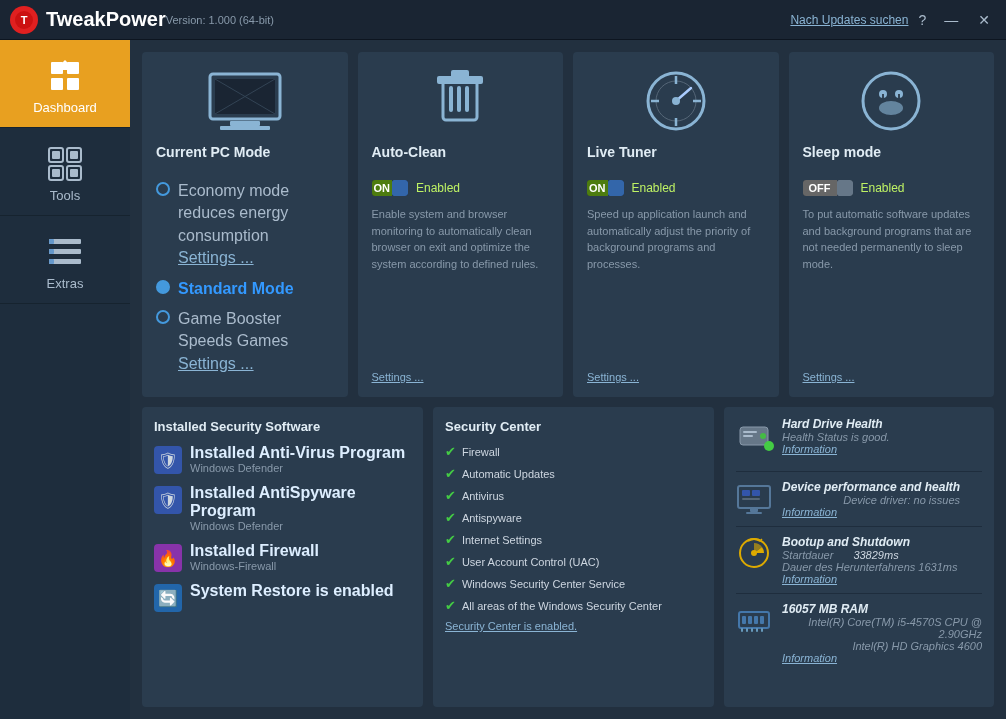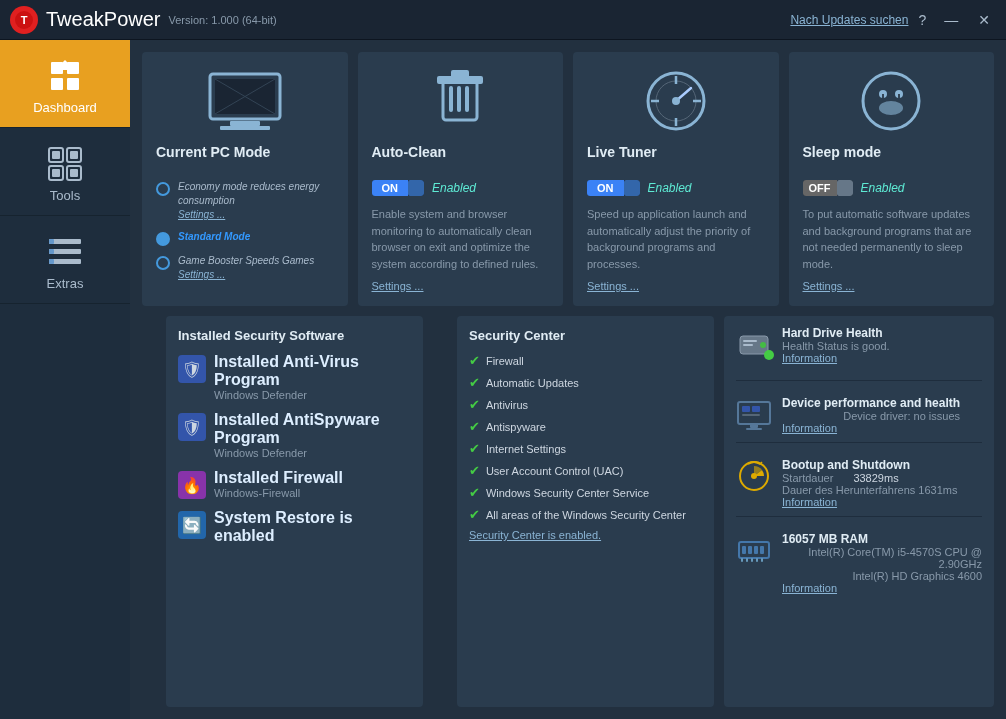--- a/index.html
+++ b/index.html
@@ -16,21 +16,21 @@
     }
     #titlebar .logo {
       width: 28px; height: 28px;
       background: #e02020;
       border-radius: 50%;
       display: flex; align-items: center; justify-content: center;
       margin-right: 8px;
       font-weight: bold; color: white; font-size: 14px;
     }
     #titlebar .app-name {
-      font-size: 20px; font-weight: normal; color: white; margin-right: 8px;
+      font-size: 20px; font-weight: bold; color: white; 
     }
     #titlebar .version {
       font-size: 11px; color: #8899aa;
     }
     #titlebar .update-link {
       margin-left: auto; color: #8ab4d4; text-decoration: underline; font-size: 12px; cursor: pointer;
     }
     #titlebar .win-controls {
       display: flex; align-items: center; margin-left: 12px; gap: 8px;
     }
@@ -138,39 +138,38 @@
     .toggle {
       display: flex;
       align-items: center;
       background: #1a2533;
       border-radius: 3px;
       overflow: hidden;
       font-size: 11px;
       font-weight: bold;
     }
     .toggle .on {
-      background: #3b82f6;
+      background: #4d7c0f;
       color: white;
-      padding: 2px 10px;
+      padding: 2px 2px;
       text-align: center;
     }
     .toggle .off-gray {
       background: #666;
       color: white;
       padding: 2px 6px;
     }
     .toggle .handle {
       background: #5577aa;
       width: 16px; height: 16px;
       border-radius: 2px;
     }
     .toggle-label {
       font-size: 12px;
-      color: #5eead4;
-      font-style: italic;
+      color: #bef264;
     }
 
     
     .radio-item {
       display: flex;
       align-items: flex-start;
       gap: 8px;
       margin-bottom: 8px;
     }
     .radio-dot {
@@ -178,24 +177,23 @@
       border-radius: 50%;
       border: 2px solid #4499dd;
       background: transparent;
       margin-top: 2px;
       flex-shrink: 0;
     }
     .radio-dot.active {
       background: #4499dd;
     }
     .radio-text {
-      font-size: 10px;
+      font-size: 16px;
       color: #aabbcc;
       line-height: 1.4;
-      font-style: italic;
     }
     .radio-text a {
       color: #8ab4d4;
       text-decoration: underline;
     }
     .radio-text.highlight {
       color: #3399ff;
       font-weight: bold;
     }
 
@@ -203,21 +201,20 @@
     .bottom-row {
       display: flex;
       gap: 10px;
       flex: 1;
     }
     .bottom-card {
       background: #2a3c4e;
       border-radius: 4px;
       padding: 12px;
       flex: 1;
-      margin-left: 24px;
     }
     .section-title {
       font-size: 13px;
       font-weight: bold;
       color: #e0ecf4;
       margin-bottom: 10px;
     }
     .security-item {
       display: flex;
       align-items: flex-start;
@@ -271,21 +268,22 @@
     }
 
     
     .hw-panel {
       width: 270px;
       background: #2a3c4e;
       border-radius: 4px;
       padding: 10px 12px;
       display: flex;
       flex-direction: column;
-      gap: 15px;
+      gap: 8px;
+      font-style: italic;
     }
     .hw-item {
       display: flex;
       align-items: flex-start;
       gap: 10px;
       padding-bottom: 8px;
       border-bottom: 1px solid #1e2d3d;
     }
     .hw-item:last-child { border-bottom: none; }
     .hw-icon {

